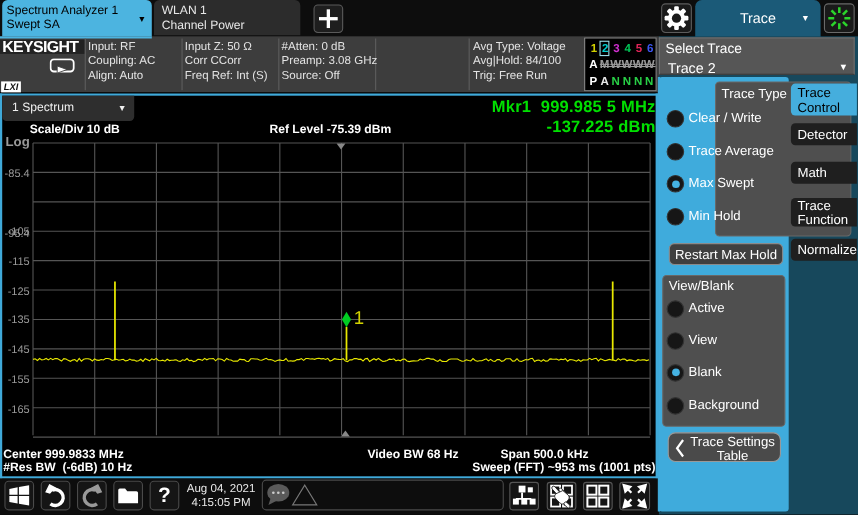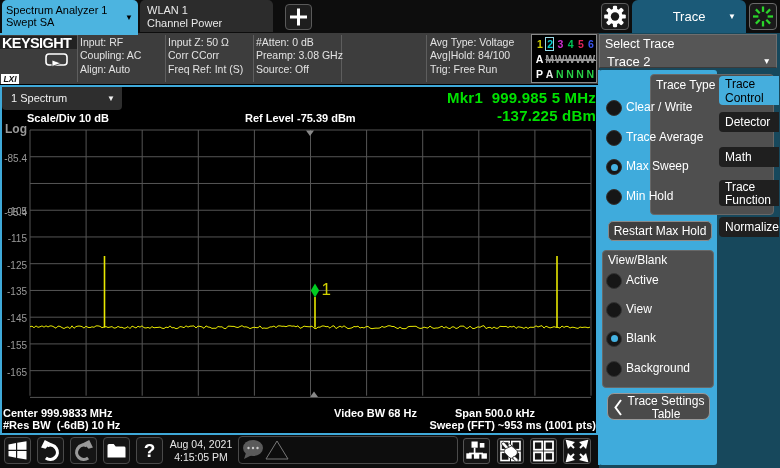--- a/index.html
+++ b/index.html
@@ -284,21 +284,21 @@
 <div style="position:absolute;left:5px;top:3px;color:#fff;font-size:12px;">Trace Type</div>
 </div>
 
 <div id="radios1">
       <div class="abs" style="left:606px;top:100px;width:16px;height:16px;border-radius:50%;background:#161616;border:1px solid #333;"></div>
       <div class="abs" style="left:626px;top:100px;color:#fff;font-size:12px;">Clear / Write</div>
       <div class="abs" style="left:606px;top:129.5px;width:16px;height:16px;border-radius:50%;background:#161616;border:1px solid #333;"></div>
       <div class="abs" style="left:626px;top:129.5px;color:#fff;font-size:12px;">Trace Average</div>
       <div class="abs" style="left:606px;top:159px;width:16px;height:16px;border-radius:50%;background:#161616;border:1px solid #333;"></div>
       <div class="abs" style="left:610.5px;top:163.5px;width:7px;height:7px;border-radius:50%;background:#45b2e2;"></div>
-      <div class="abs" style="left:626px;top:159px;color:#fff;font-size:12px;">Max Sweep</div>
+      <div class="abs" style="left:626px;top:159px;color:#fff;font-size:12px;">Max Swept</div>
       <div class="abs" style="left:606px;top:188.5px;width:16px;height:16px;border-radius:50%;background:#161616;border:1px solid #333;"></div>
       <div class="abs" style="left:626px;top:188.5px;color:#fff;font-size:12px;">Min Hold</div>
     </div>
 
 <div class="abs" style="left:608px;top:221px;width:104px;height:20px;background:#3f3f3f;border:1px solid #8a8a8a;border-radius:5px;color:#fff;font-size:12px;line-height:18px;text-align:center;">Restart Max Hold</div>
 
 <div class="abs" style="left:602px;top:250px;width:112px;height:138px;background:#4f4f4f;border:1px solid #686868;border-radius:4px;">
 <div style="position:absolute;left:5px;top:2px;color:#fff;font-size:12px;">View/Blank</div>
 </div>
 <div id="radios2">

